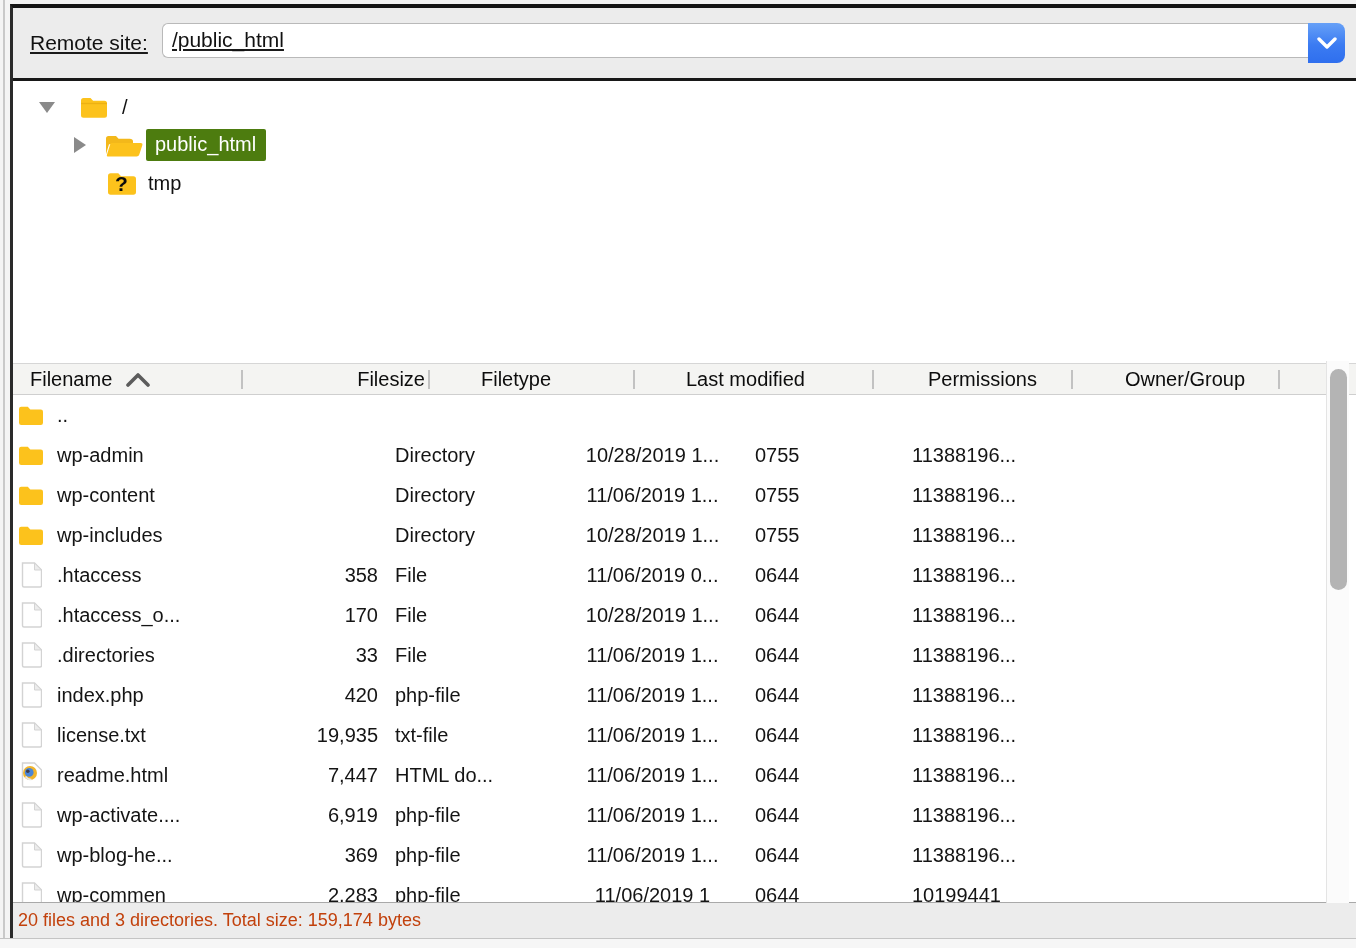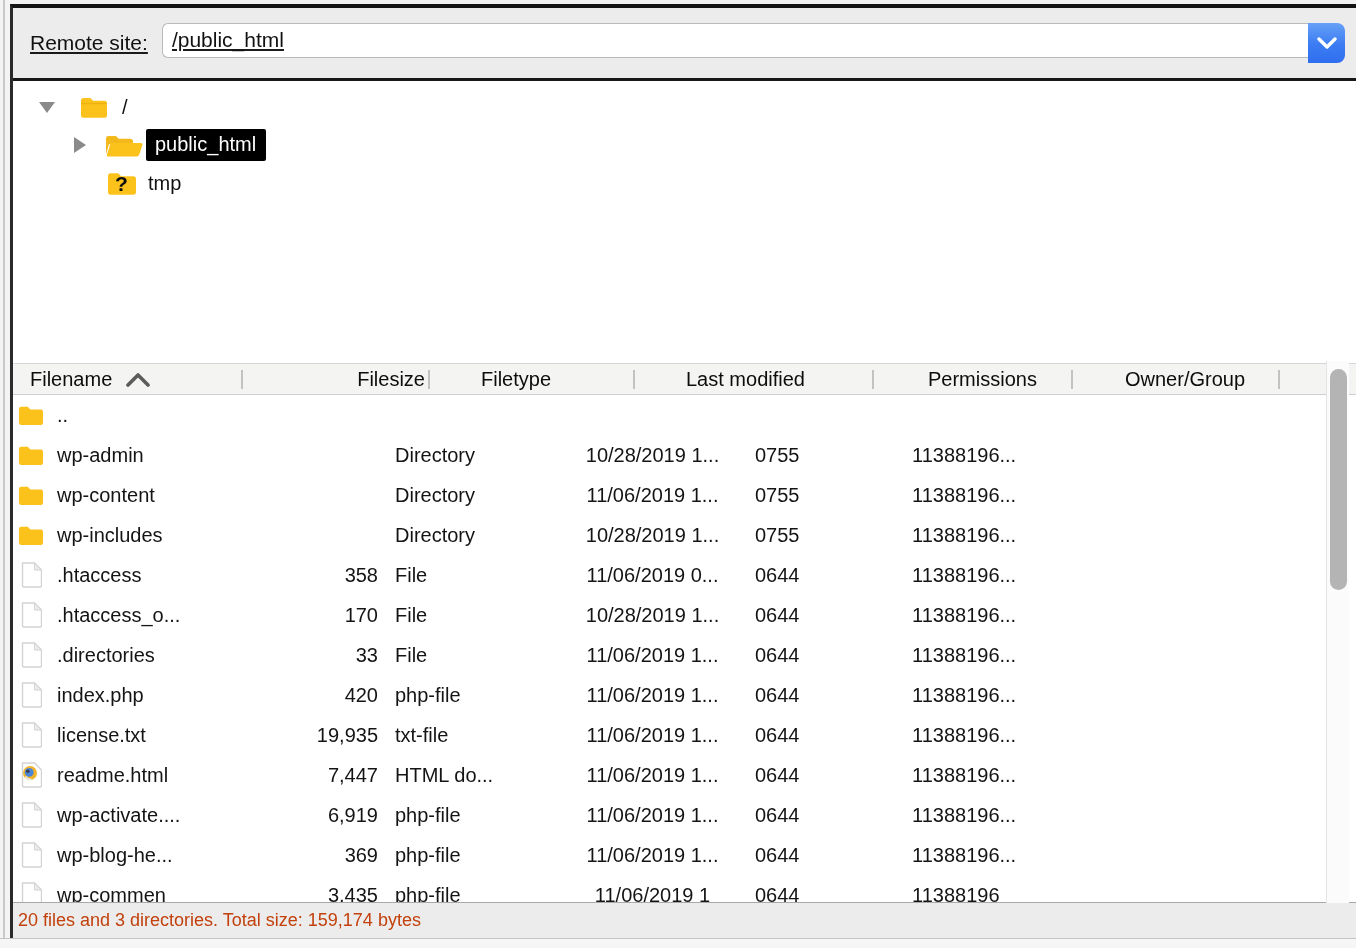--- a/index.html
+++ b/index.html
@@ -34,21 +34,21 @@
     border-radius:0 8px 8px 0; display:flex; align-items:center; justify-content:center;
   }
 
   .blacksep { height:3px; background:#181818; flex:0 0 auto; }
 
   
   .tree { height:282px; background:#ffffff; padding-top:7px; flex:0 0 auto; overflow:hidden; }
   .tree-row { height:38px; display:flex; align-items:center; font-size:20px; color:#111; cursor:default; }
   .tw { display:inline-flex; align-items:center; justify-content:center; }
   .tree-label { margin-left:14px; }
-  .tree-label.sel { margin-left:1px; background:#000000; color:#ffffff; padding:4px 10px 5px 9px; border-radius:2px; }
+  .tree-label.sel { margin-left:1px; background:#4d7c0f; color:#ffffff; padding:4px 10px 5px 9px; border-radius:2px; }
   .qmark { position:absolute; font-size:21px; font-weight:bold; color:#0b0b0b; left:8px; top:1px; }
 
   .lightsep { height:1px; background:#d6d6d6; flex:0 0 auto; }
 
   
   .grid { display:grid; grid-template-columns:230px 145px 163px 197px 157px 165px 1fr; }
 
   .listheader {
     height:31px; background:#f4f4f2; border-bottom:1px solid #cfcfcf;
     flex:0 0 auto; font-size:20px; color:#0d0d0d; align-items:center;gap:42px;
@@ -432,25 +432,25 @@
 
       <span class="ficon">
         <svg width="22" height="26" viewBox="0 0 22 26">
                 <path d="M2.5 1 h12 l7 7 v15.5 Q21.5 25 20 25 h-16 Q2.5 25 2.5 23.5 z" fill="#ffffff" stroke="#d3d3d3" stroke-width="1.4"></path>
                 <path d="M14.5 1 l7 7 h-7 z" fill="#ececec" stroke="#d3d3d3" stroke-width="1"></path>
               </svg>
       </span>
 
       <span class="fname">wp-commen</span>
     </div>
-    <div class="fc fc-size">3,435</div>
+    <div class="fc fc-size">2,283</div>
     <div class="fc fc-type">php-file</div>
     <div class="fc fc-mod">11/06/2019 1</div>
     <div class="fc fc-perm">0644</div>
-    <div class="fc fc-own">11388196</div>
+    <div class="fc fc-own">10199441</div>
     <div class="fc"></div>
   </div>
 </div>
 
   </div>
 
   <div class="statusbar">
     <span>20 files and 3 directories. Total size: 159,174 bytes</span>
   </div>
 

